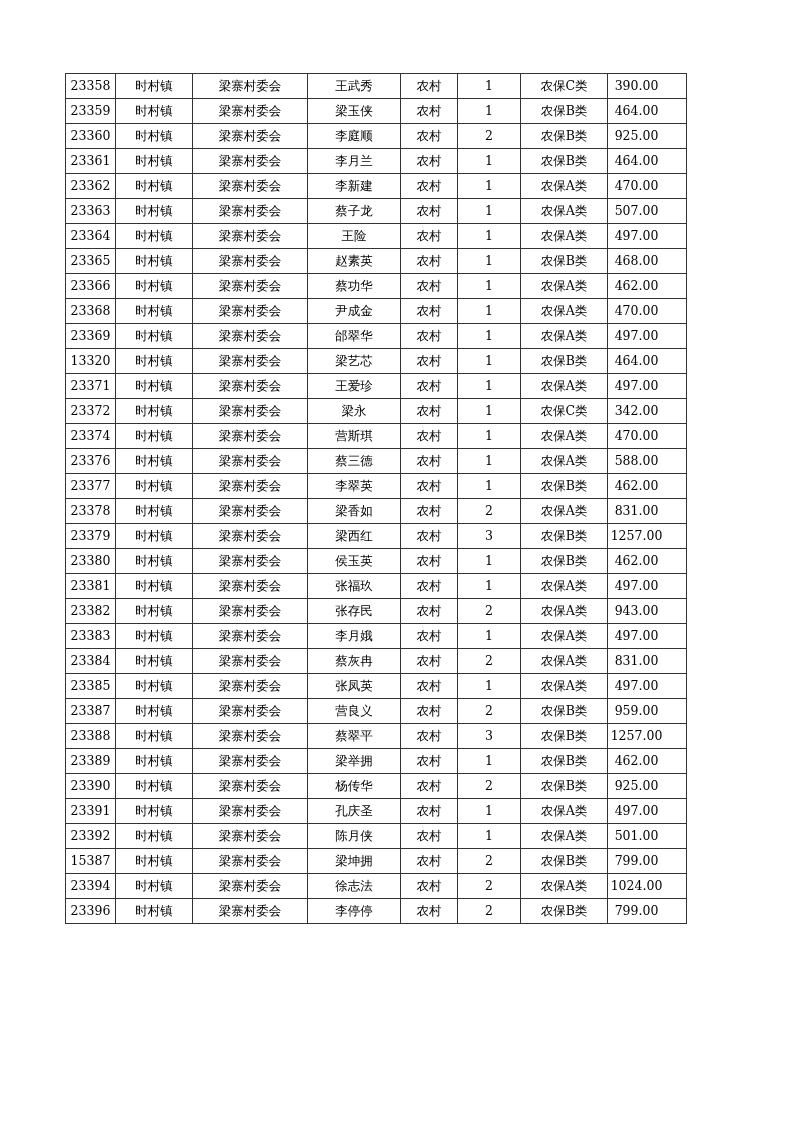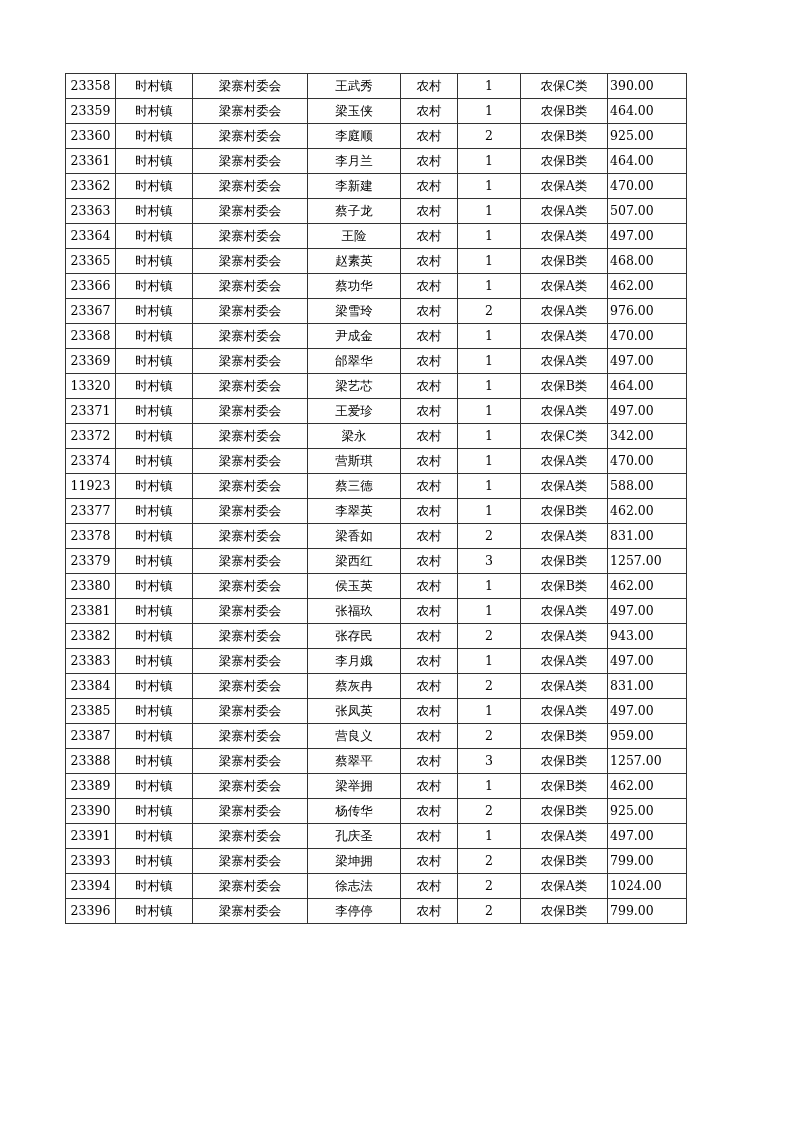--- a/index.html
+++ b/index.html
@@ -31,21 +31,21 @@
     border: 1px solid #333333;
     height: 24px;
     font-size: 12.5px;
     line-height: 24px;
     text-align: center;
     padding: 0 2px;
     overflow: hidden;
     white-space: nowrap;
   }
   table.data-table td.col-amount {
-    text-align: left;
+    text-align: center;
     padding-right: 23px;
   }
   col.c-id      { width: 50px; }
   col.c-town    { width: 77px; }
   col.c-village { width: 115px; }
   col.c-name    { width: 93px; }
   col.c-area    { width: 57px; }
   col.c-count   { width: 63px; }
   col.c-cat     { width: 87px; }
   col.c-amount  { width: 79px; }
@@ -150,30 +150,20 @@
           <td>23366</td>
           <td>时村镇</td>
           <td>梁寨村委会</td>
           <td>蔡功华</td>
           <td>农村</td>
           <td>1</td>
           <td>农保A类</td>
           <td class="col-amount">462.00</td>
         </tr>
         <tr>
-          <td>23367</td>
-          <td>时村镇</td>
-          <td>梁寨村委会</td>
-          <td>梁雪玲</td>
-          <td>农村</td>
-          <td>2</td>
-          <td>农保A类</td>
-          <td class="col-amount">976.00</td>
-        </tr>
-        <tr>
           <td>23368</td>
           <td>时村镇</td>
           <td>梁寨村委会</td>
           <td>尹成金</td>
           <td>农村</td>
           <td>1</td>
           <td>农保A类</td>
           <td class="col-amount">470.00</td>
         </tr>
         <tr>
@@ -220,21 +210,21 @@
           <td>23374</td>
           <td>时村镇</td>
           <td>梁寨村委会</td>
           <td>营斯琪</td>
           <td>农村</td>
           <td>1</td>
           <td>农保A类</td>
           <td class="col-amount">470.00</td>
         </tr>
         <tr>
-          <td>11923</td>
+          <td>23376</td>
           <td>时村镇</td>
           <td>梁寨村委会</td>
           <td>蔡三德</td>
           <td>农村</td>
           <td>1</td>
           <td>农保A类</td>
           <td class="col-amount">588.00</td>
         </tr>
         <tr>
           <td>23377</td>
@@ -370,21 +360,31 @@
           <td>23391</td>
           <td>时村镇</td>
           <td>梁寨村委会</td>
           <td>孔庆圣</td>
           <td>农村</td>
           <td>1</td>
           <td>农保A类</td>
           <td class="col-amount">497.00</td>
         </tr>
         <tr>
-          <td>23393</td>
+          <td>23392</td>
+          <td>时村镇</td>
+          <td>梁寨村委会</td>
+          <td>陈月侠</td>
+          <td>农村</td>
+          <td>1</td>
+          <td>农保A类</td>
+          <td class="col-amount">501.00</td>
+        </tr>
+        <tr>
+          <td>15387</td>
           <td>时村镇</td>
           <td>梁寨村委会</td>
           <td>梁坤拥</td>
           <td>农村</td>
           <td>2</td>
           <td>农保B类</td>
           <td class="col-amount">799.00</td>
         </tr>
         <tr>
           <td>23394</td>

